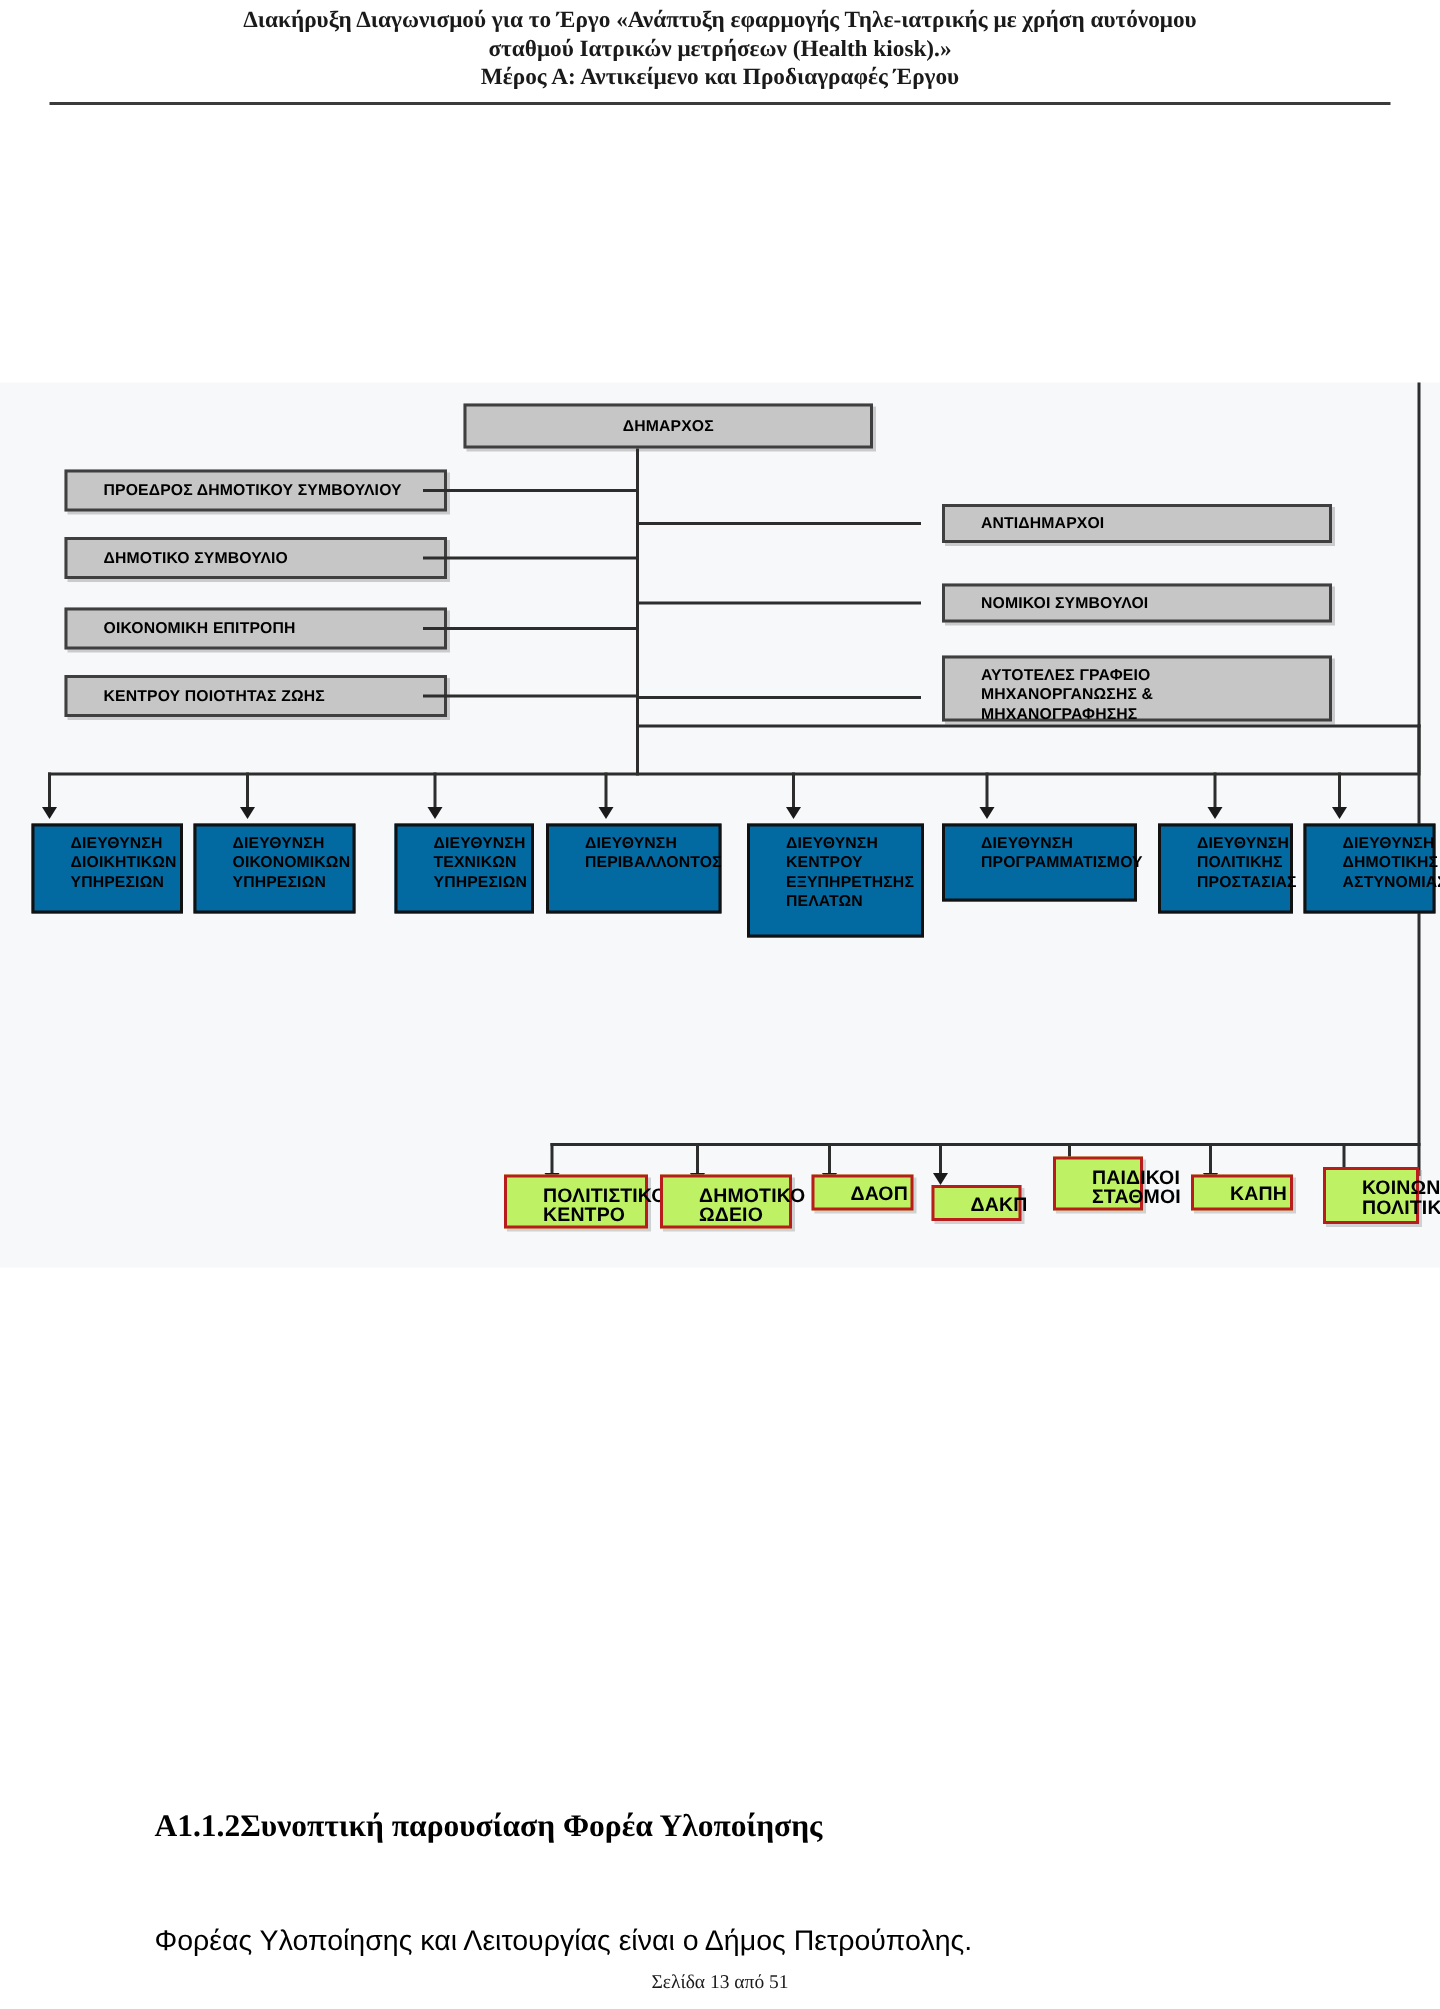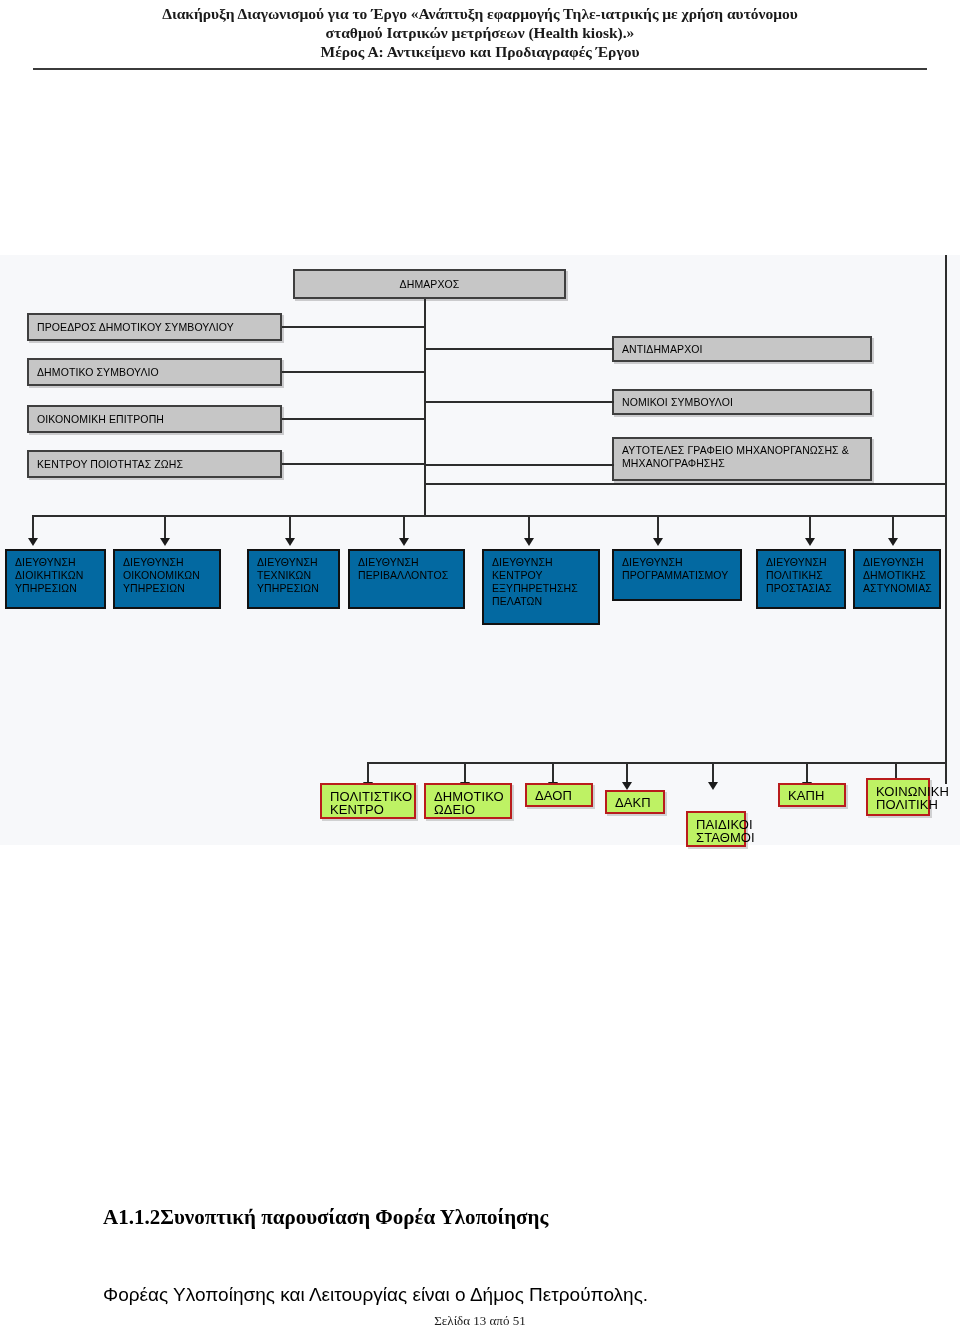--- a/index.html
+++ b/index.html
@@ -39,27 +39,28 @@
   #chart-frame{
     position:absolute; left:0px; top:0px; width:947px; height:529px;
     border-right:2px solid #2d2d2d;
     box-sizing:border-box;
   }
 
   .node{
     position:absolute;
     box-sizing:border-box;
     font-size:10.5px;
-    font-weight:normal;
+    font-weight:bold;
     color:#000;
     letter-spacing:0.1px;
     line-height:13px;
     display:flex;
     align-items:center;
-    padding:3px 8px;
+    padding:3px 24px;
+    margin-left:16px;
   }
   .node.top-align{ align-items:flex-start; padding-top:5px; }
 
   .gray{
     background:#c6c6c6;
     border:2px solid #3f3f3f;
     box-shadow:2px 2px 0 rgba(120,120,120,0.35);
   }
   .white{
     background:#0369a1;
@@ -228,21 +229,21 @@
   </div>
   <div class="node yellow top-align" style="left:424px;top:528px;width:88px;height:36px;">
     <span>ΔΗΜΟΤΙΚΟ ΩΔΕΙΟ</span>
   </div>
   <div class="node yellow" style="left:525px;top:528px;width:68px;height:24px;">
     <span>ΔΑΟΠ</span>
   </div>
   <div class="node yellow" style="left:605px;top:535px;width:60px;height:24px;">
     <span>ΔΑΚΠ</span>
   </div>
-  <div class="node yellow top-align" style="left:686px;top:556px;width:60px;height:36px;">
+  <div class="node yellow top-align" style="left:686px;top:516px;width:60px;height:36px;">
     <span>ΠΑΙΔΙΚΟΙ ΣΤΑΘΜΟΙ</span>
   </div>
   <div class="node yellow" style="left:778px;top:528px;width:68px;height:24px;">
     <span>ΚΑΠΗ</span>
   </div>
   <div class="node yellow top-align" style="left:866px;top:523px;width:64px;height:38px;">
     <span>ΚΟΙΝΩΝΙΚΗ ΠΟΛΙΤΙΚΗ</span>
   </div>
 
 </div>

